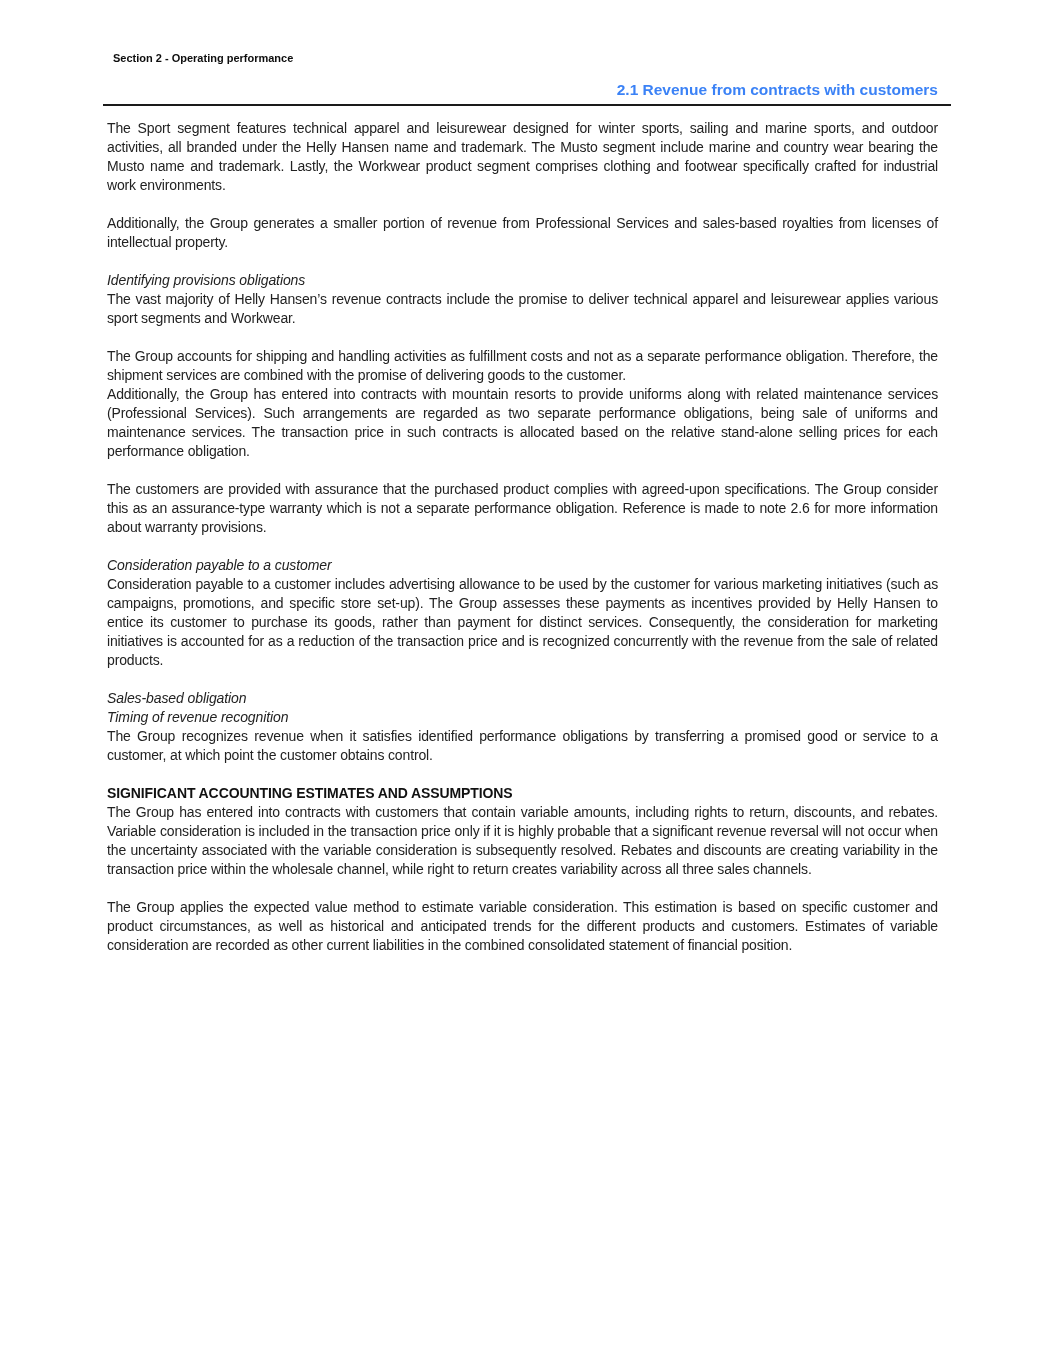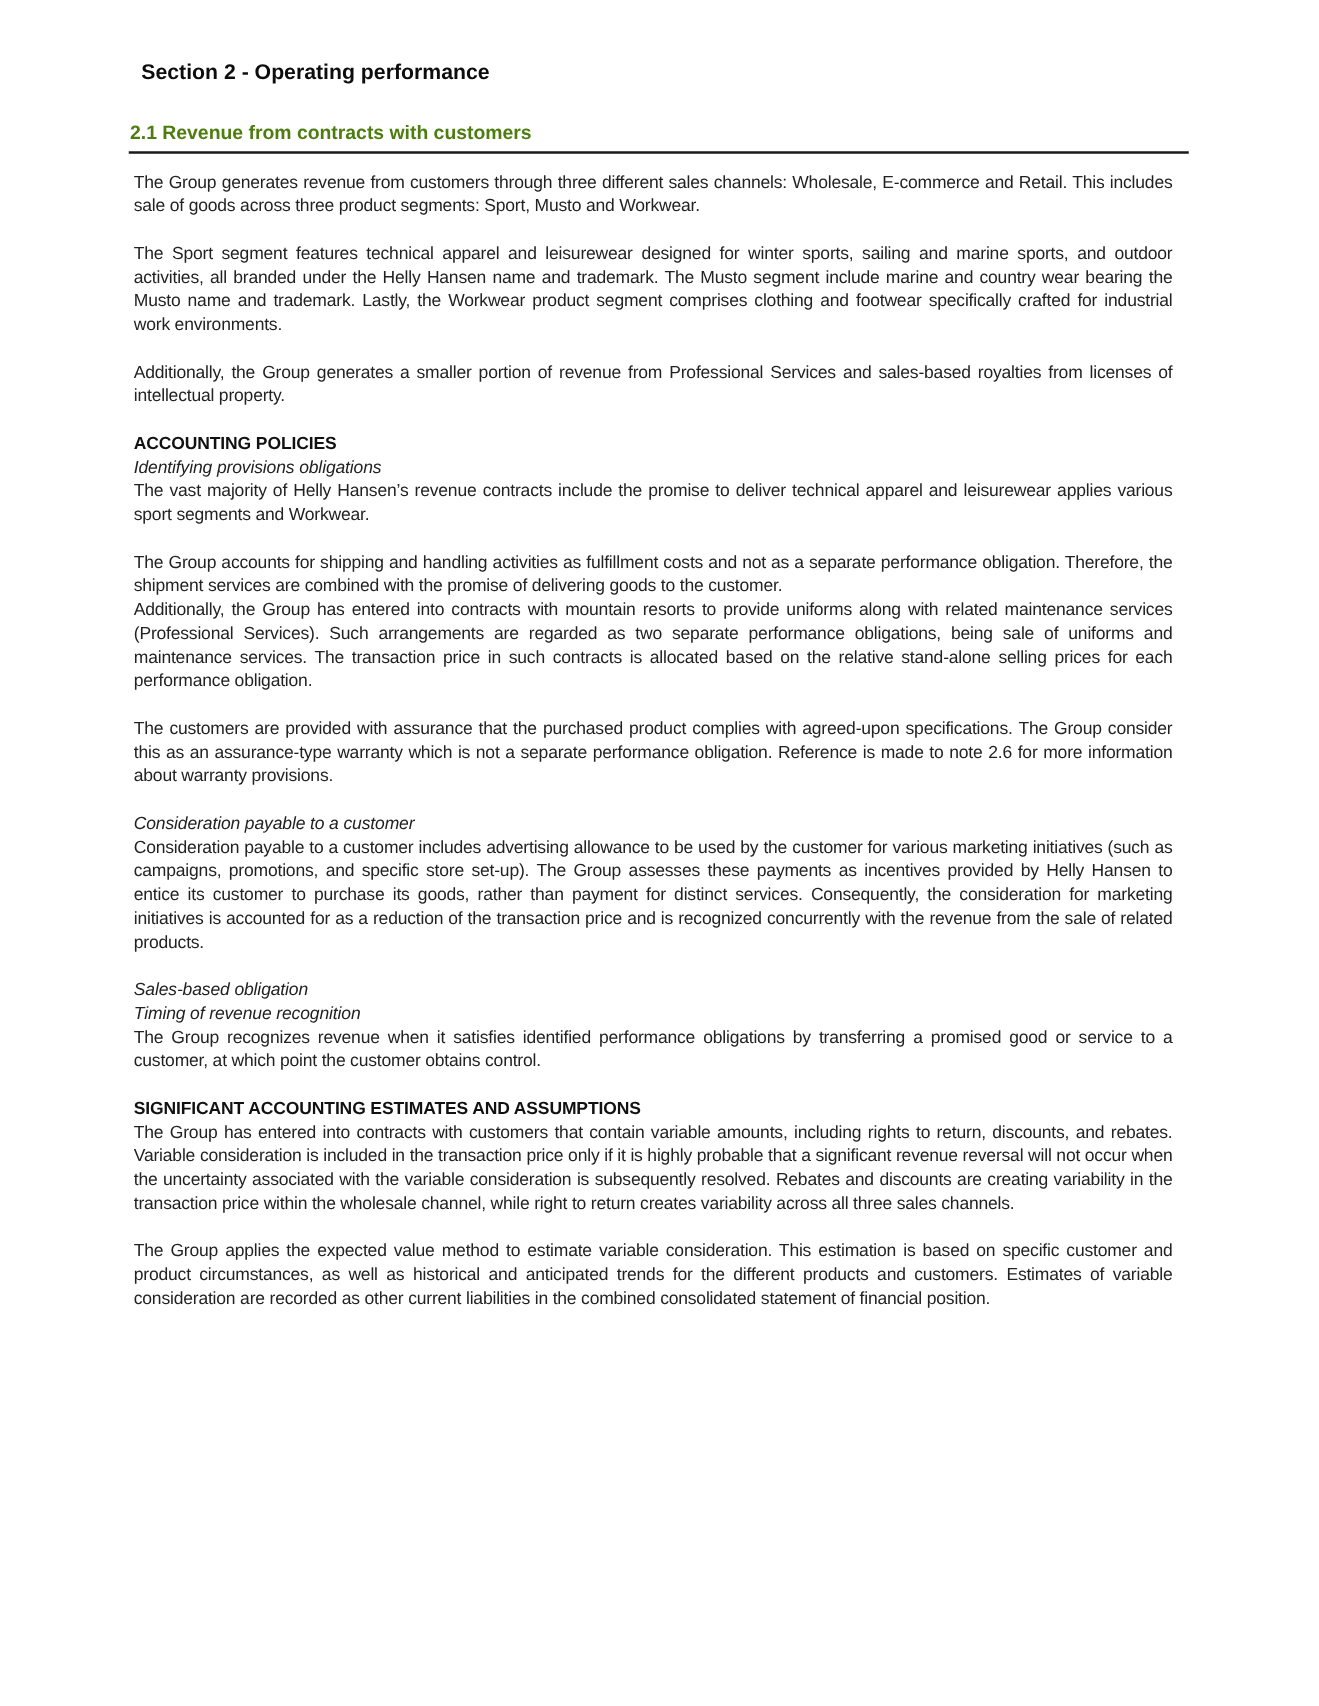--- a/index.html
+++ b/index.html
@@ -9,32 +9,33 @@
     height: 1365px;
     background: #ffffff;
     font-family: "Liberation Sans", "DejaVu Sans", sans-serif;
     color: #222222;
     -webkit-font-smoothing: antialiased;
   }
   .page {
     padding: 47px 117px 0 107px;
   }
   .h1 {
-    font-size: 17px;
+    font-size: 11px;
     line-height: 22px;
     font-weight: 700;
     color: #0d0d0d;
-    margin: 0 0 28px 6px;
+    margin: 0 0 11px 6px;
   }
   .h2 {
     font-size: 15.5px;
     line-height: 20px;
     font-weight: 700;
-    color: #4d7c0f;
+    color: #3b82f6;
     margin: 0 0 0 -3px;
+    text-align: right;
   }
   .rule {
     height: 2px;
     background: #1a1a1a;
     width: 848px;
     margin: 4px 0 13px -4px;
   }
   .para {
     font-size: 14px;
     line-height: 19px;
@@ -65,27 +66,25 @@
 <body>
 
 <div class="page">
 
   <h1 class="h1">Section 2 - Operating performance</h1>
 
   <h2 class="h2">2.1 Revenue from contracts with customers</h2>
 
   <div class="rule"></div>
 
-  <p class="para">The Group generates revenue from customers through three different sales channels: Wholesale, E-commerce and Retail. This includes sale of goods across three product segments: Sport, Musto and Workwear.</p>
 
   <p class="para">The Sport segment features technical apparel and leisurewear designed for winter sports, sailing and marine sports, and outdoor activities, all branded under the Helly Hansen name and trademark. The Musto segment include marine and country wear bearing the Musto name and trademark. Lastly, the Workwear product segment comprises clothing and footwear specifically crafted for industrial work environments.</p>
 
   <p class="para">Additionally, the Group generates a smaller portion of revenue from Professional Services and sales-based royalties from licenses of intellectual property.</p>
 
-  <h3 class="h3">ACCOUNTING POLICIES</h3>
 
   <p class="subhead">Identifying provisions obligations</p>
 
   <p class="para">The vast majority of Helly Hansen’s revenue contracts include the promise to deliver technical apparel and leisurewear applies various sport segments and Workwear.</p>
 
   <p class="para tight">The Group accounts for shipping and handling activities as fulfillment costs and not as a separate performance obligation. Therefore, the shipment services are combined with the promise of delivering goods to the customer.</p>
 
   <p class="para">Additionally, the Group has entered into contracts with mountain resorts to provide uniforms along with related maintenance services (Professional Services). Such arrangements are regarded as two separate performance obligations, being sale of uniforms and maintenance services. The transaction price in such contracts is allocated based on the relative stand-alone selling prices for each performance obligation.</p>
 
   <p class="para">The customers are provided with assurance that the purchased product complies with agreed-upon specifications. The Group consider this as an assurance-type warranty which is not a separate performance obligation. Reference is made to note 2.6 for more information about warranty provisions.</p>

